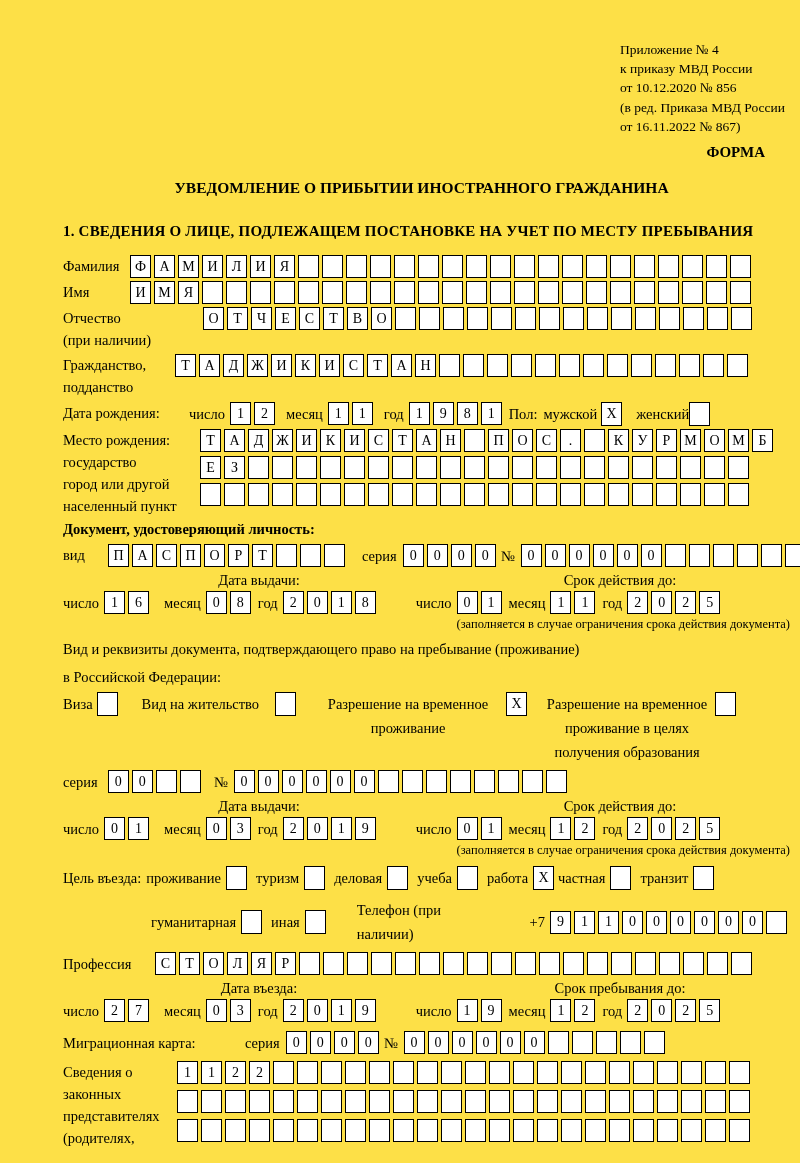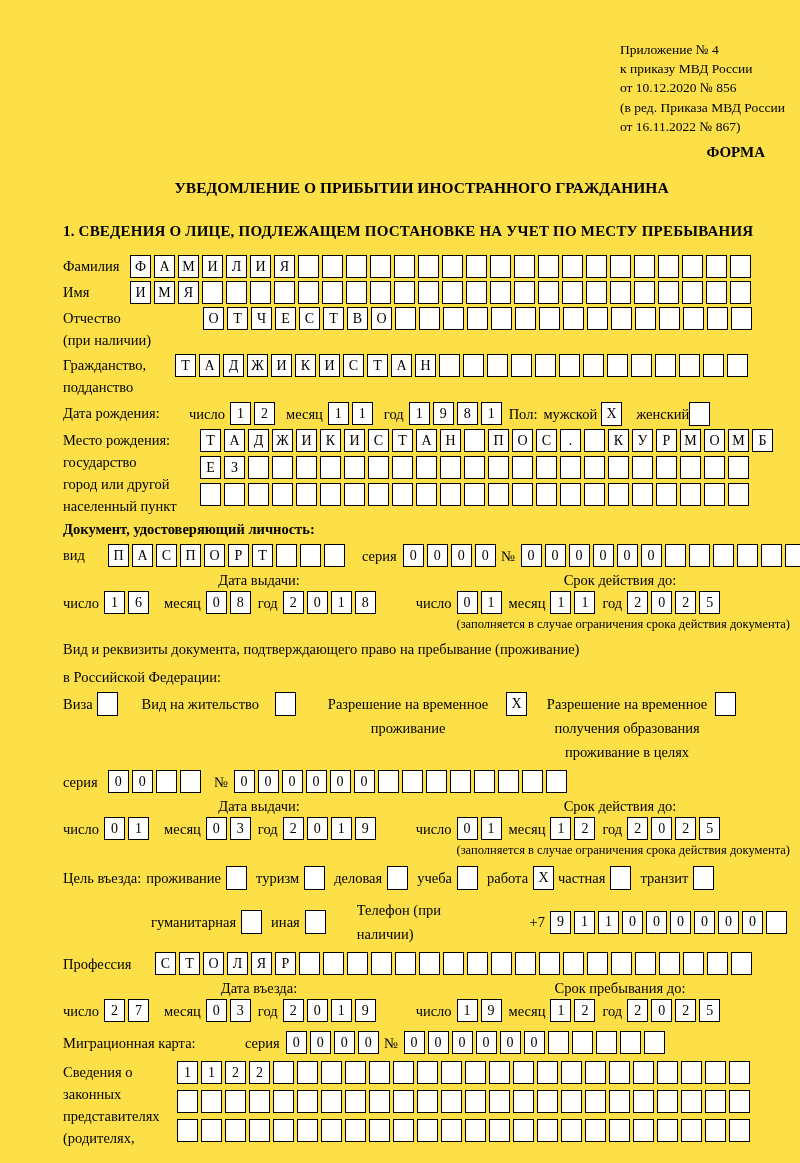--- a/index.html
+++ b/index.html
@@ -414,22 +414,22 @@
       <span class="chk" style="margin-left:4px"></span>
       <span class="t" style="margin-left:24px">Вид на жительство</span>
       <span class="chk" style="margin-left:16px"></span>
       <span class="opt-multi" style="width:196px;margin-left:14px">
         <div>Разрешение на временное</div>
         <div>проживание</div>
       </span>
       <span class="chk">X</span>
       <span class="opt-multi" style="width:176px;margin-left:12px">
         <div>Разрешение на временное</div>
+        <div>проживание в целях</div>
         <div>получения образования</div>
-        <div>проживание в целях</div>
       </span>
       <span class="chk"></span>
     </div>
 
     <div class="row mt6">
       <span class="inlineword" style="margin:0 10px 0 0;line-height:24px">серия</span>
       <div class="boxes">
           <span class="cell">0</span>
           <span class="cell">0</span>
           <span class="cell"></span>

